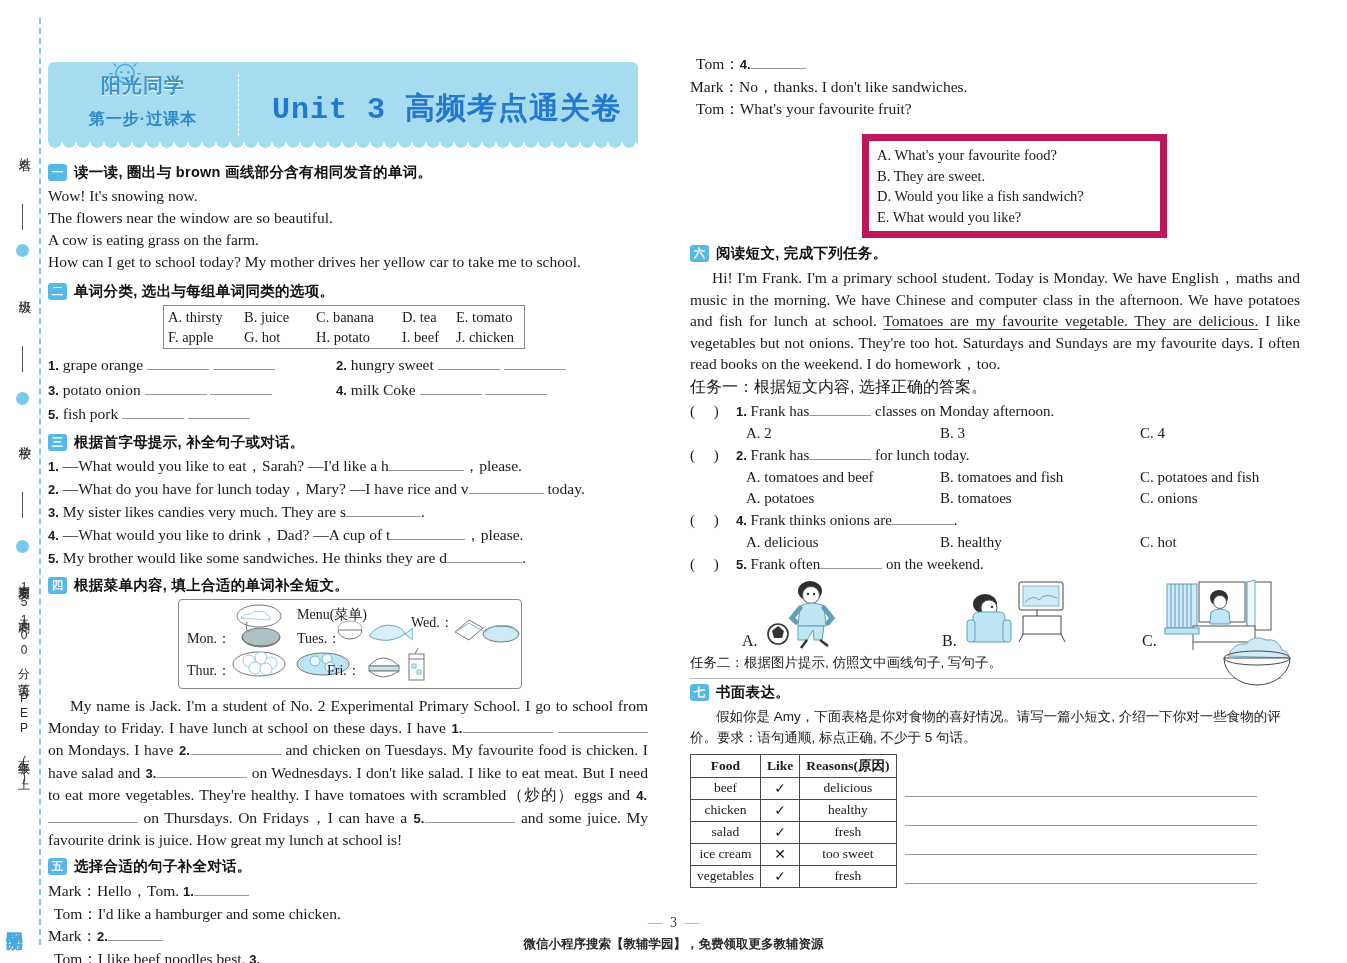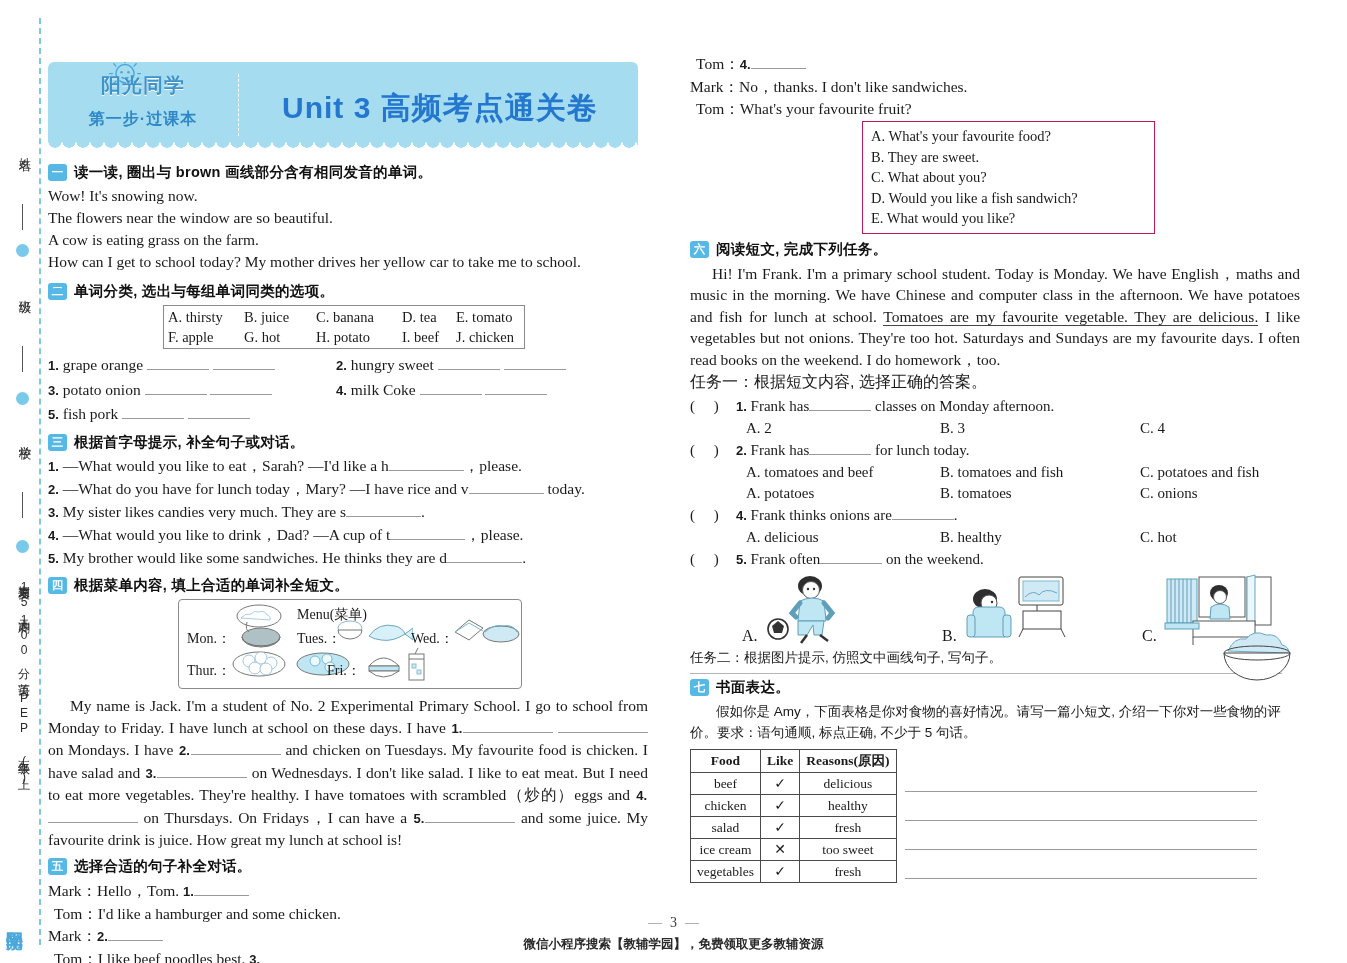--- a/index.html
+++ b/index.html
@@ -37,22 +37,22 @@
       radial-gradient(circle at 7px 0, transparent 6.5px, #ffffff 7px) repeat-x;
     background-size:14px 14px;}
   .brand{position:absolute;left:20px;top:10px;width:150px;text-align:center;}
   .brand-name{font-family:"Liberation Sans",sans-serif;font-weight:bold;
     font-size:20px;color:#3e93c9;letter-spacing:1px;
     text-shadow:0 1px 0 #ffffff;}
   .brand-sub{font-family:"Liberation Sans",sans-serif;font-weight:bold;
     font-size:16px;color:#2f88c6;margin-top:10px;letter-spacing:1px;}
   .brand-divider{position:absolute;left:190px;top:12px;height:62px;width:0;
     border-left:1.5px dashed #ffffff;}
-  .banner-title{position:absolute;left:234px;top:26px;
-    font-family:Liberation Sans, sans-serif;font-weight:bold;font-size:30px;
+  .banner-title{position:absolute;left:224px;top:26px;
+    font-family:Liberation Mono, monospace;font-weight:bold;font-size:30px;
     color:#2477cf;letter-spacing:1px;}
   .mascot{position:absolute;left:56px;top:-4px;width:42px;height:34px;}
 
   
   .sec{display:flex;align-items:center;gap:7px;margin:7px 0 4px 0;}
   .sec-badge{display:inline-block;min-width:17px;height:17px;line-height:17px;
     background:#56b8e4;color:#ffffff;border-radius:3px;text-align:center;
     font-family:"Liberation Sans",sans-serif;font-size:11.5px;font-weight:bold;
     padding:0 1px;}
   .sec-title{font-family:"Liberation Sans",sans-serif;font-size:14.5px;
@@ -69,21 +69,21 @@
     margin:4px 0 6px 130px;position:relative;}
   .menu-cap{position:absolute;left:118px;top:6px;font-size:14px;}
   .mrow{position:absolute;font-size:14px;}
 
   
   .para{font-size:15.5px;line-height:21.5px;text-align:justify;}
   .para .idx{margin:0 1px;}
 
   
   .dlg{font-size:15.5px;line-height:21px;margin:1px 0;}
-  .optbox{border:1px solid #be185d;width:275px;margin:2px 0 6px 172px;
+  .optbox{border:7px solid #be185d;width:275px;margin:15px 0 6px 172px;
     padding:4px 8px;font-size:14.5px;line-height:20.5px;}
 
   .mcq{font-size:15px;line-height:21px;margin:1px 0;}
   .mcq-opts{display:flex;font-size:15px;line-height:21px;padding-left:56px;}
   .mcq-opts span:nth-child(1){width:194px;}
   .mcq-opts span:nth-child(2){width:200px;}
 
   .pic-opts{display:flex;align-items:flex-end;padding-left:52px;height:74px;margin-top:1px;}
   .pic-opt{display:flex;align-items:flex-end;}
   .pic-label{font-size:16px;margin-right:6px;}
@@ -268,21 +268,21 @@
       </svg>
 
       <div class="mrow" style="left:118px;top:30px;">Tues.：</div>
       <svg style="position:absolute;left:156px;top:12px;" width="78" height="36">
         <ellipse cx="15" cy="16" rx="12" ry="7" fill="#fff" stroke="#8bb6c9"></ellipse>
         <path d="M3 18 a12 9 0 0 0 24 0 z" fill="#fff" stroke="#777"></path>
         <path d="M34 24 q10 -14 26 -10 q8 2 10 8 q-12 8 -24 6 q-8 -1 -12 -4z" fill="#d8f0f8" stroke="#6aa8c4"></path>
         <path d="M70 22 l8 -6 l0 12 z" fill="#d8f0f8" stroke="#6aa8c4"></path>
       </svg>
 
-      <div class="mrow" style="left:232px;top:30px;">Wed.：</div>
+      <div class="mrow" style="left:232px;top:14px;">Wed.：</div>
       <svg style="position:absolute;left:272px;top:10px;" width="70" height="38">
         <path d="M4 22 l14 -12 l14 8 l-14 12 z" fill="#fff" stroke="#777"></path>
         <path d="M4 22 l14 -9 l14 8" fill="none" stroke="#7ab6d0"></path>
         <ellipse cx="50" cy="24" rx="18" ry="8" fill="#cfeaf5" stroke="#777"></ellipse>
         <path d="M34 22 q8 -8 18 -6 q10 -2 14 6" fill="none" stroke="#6aa8c4"></path>
       </svg>
 
       <div class="mrow" style="left:8px;top:62px;">Thur.：</div>
       <svg style="position:absolute;left:52px;top:46px;" width="124" height="38">
         <ellipse cx="28" cy="18" rx="26" ry="12" fill="#fff" stroke="#777"></ellipse>
@@ -349,21 +349,20 @@
     <div class="dlg">
       <span>Mark：</span><span>No，thanks.  I don't like sandwiches.</span>
     </div>
     <div class="dlg" style="padding-left:6px;">
       <span>Tom：</span><span>What's your favourite fruit?</span>
     </div>
 
     <div class="optbox">
       <div>A. What's your favourite food?</div>
       <div>B. They are sweet.</div>
-      <div>C. What about you?</div>
       <div>D. Would you like a fish sandwich?</div>
       <div>E. What would you like?</div>
     </div>
 
     <div class="sec" style="margin-top:6px;">
       <span class="sec-badge">六</span>
       <span class="sec-title">阅读短文, 完成下列任务。</span>
     </div>
     <div class="para" style="text-align:justify;">
       <span style="display:inline-block;width:22px;"></span><span>Hi! I'm Frank.  I'm a primary school student.  Today is Monday.  We have English，maths and music in the morning.  We have Chinese and computer class in the afternoon.  We have potatoes and fish for lunch at school. </span><span class="ul-sent">Tomatoes are my favourite vegetable.  They are delicious.</span><span> I like vegetables but not onions.  They're too hot.  Saturdays and Sundays are my favourite days.  I often read books on the weekend.  I do homework，too.</span>

